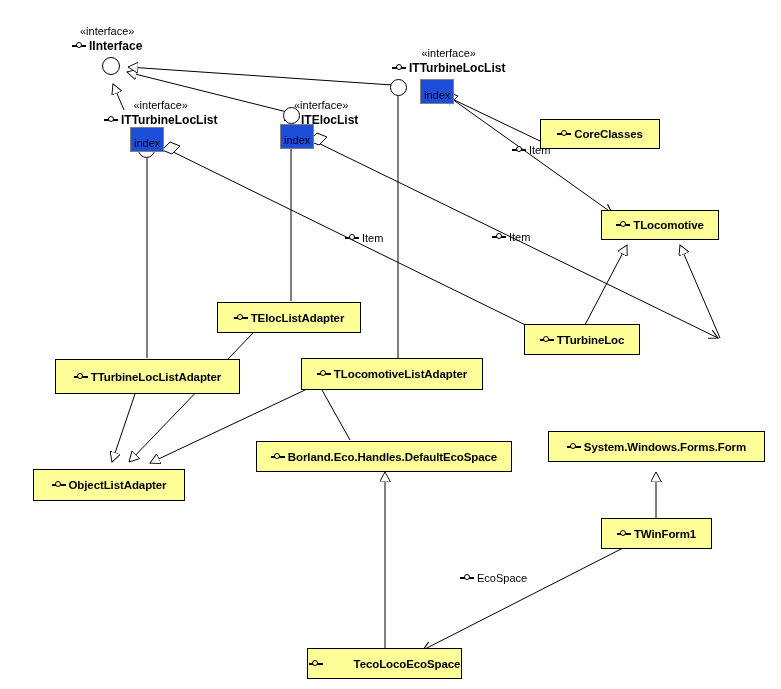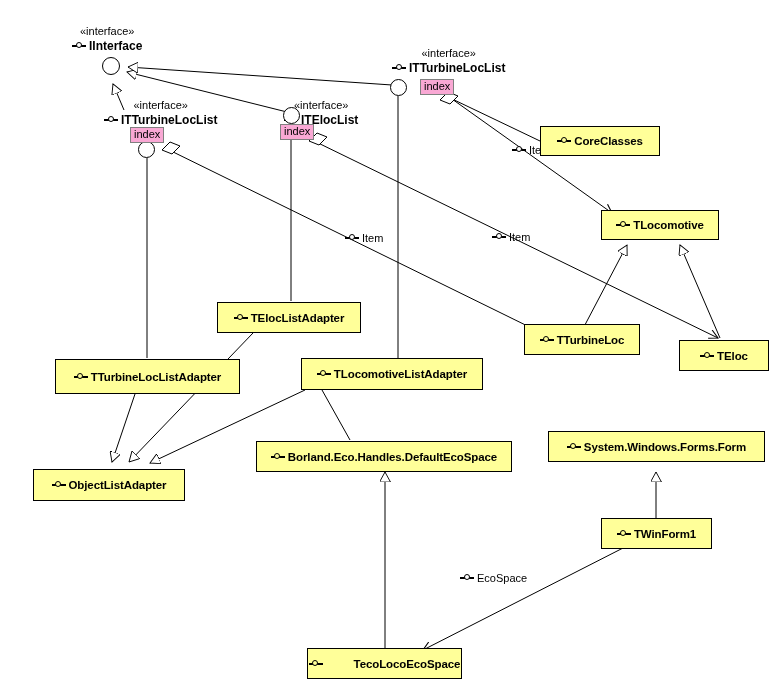--- a/index.html
+++ b/index.html
@@ -106,26 +106,26 @@
     font-family: "Liberation Sans", sans-serif;
     font-size: 11px;
     color: #000000;
     background: transparent;
   }
 
   
   .idxbox {
     position: absolute;
     box-sizing: border-box;
-    background: #f9a8d4;
+    background: #1d4ed8;
     border: 1px solid #808080;
     font-family: "Liberation Sans", sans-serif;
     font-size: 11px;
     color: #000000;
-    padding: 1px 3px 2px 3px;
+    padding: 10px 3px 2px 3px;
     line-height: 1;
     white-space: nowrap;
   }
 
   
   .socket {
     position: absolute;
     box-sizing: border-box;
     border: 1.4px solid #000000;
     border-radius: 50%;
@@ -243,39 +243,35 @@
   </div>
   <div class="rolelabel" style="left:492px; top:231px;">
     <span class="lolli onwhite"></span>
     <span>Item</span>
   </div>
   <div class="rolelabel" style="left:460px; top:572px;">
     <span class="lolli onwhite"></span>
     <span>EcoSpace</span>
   </div>
 
-  <div class="cls" style="left:540px; top:119px; width:120px; height:30px;margin-top:7px;">
+  <div class="cls" style="left:540px; top:119px; width:120px; height:30px;">
     <span class="lolli"></span>
     <span class="cname">CoreClasses</span>
   </div>
 
   <div class="cls" style="left:601px; top:210px; width:118px; height:30px;">
     <span class="lolli"></span>
     <span class="cname">TLocomotive</span>
   </div>
 
   <div class="cls" style="left:524px; top:324px; width:116px; height:31px;">
     <span class="lolli"></span>
     <span class="cname">TTurbineLoc</span>
   </div>
 
-  <div class="cls" style="left:679px; top:340px; width:90px; height:31px;">
-    <span class="lolli"></span>
-    <span class="cname">TEloc</span>
-  </div>
 
   <div class="cls" style="left:217px; top:302px; width:144px; height:31px;">
     <span class="lolli"></span>
     <span class="cname">TElocListAdapter</span>
   </div>
 
   <div class="cls" style="left:55px; top:359px; width:185px; height:35px;">
     <span class="lolli"></span>
     <span class="cname">TTurbineLocListAdapter</span>
   </div>

